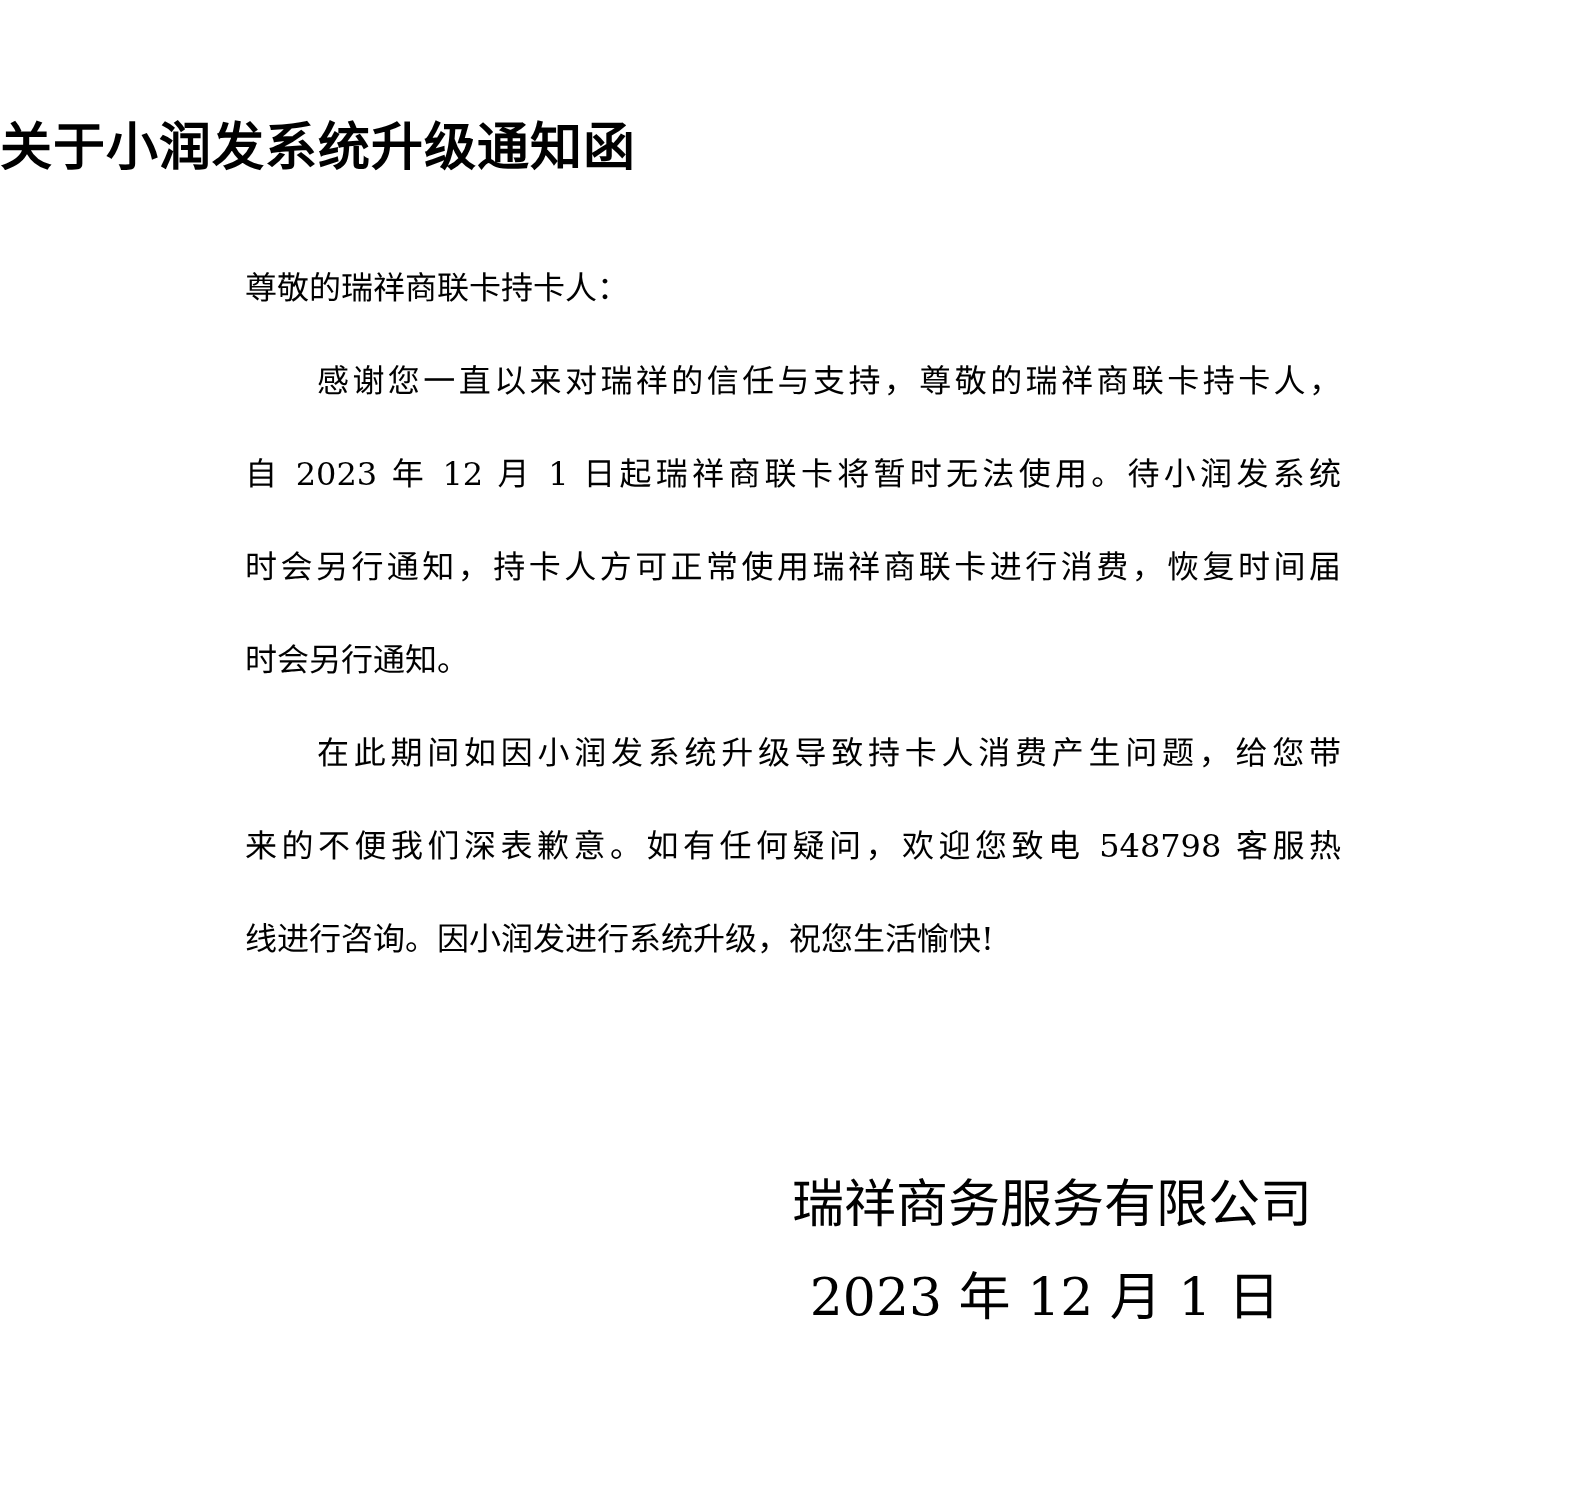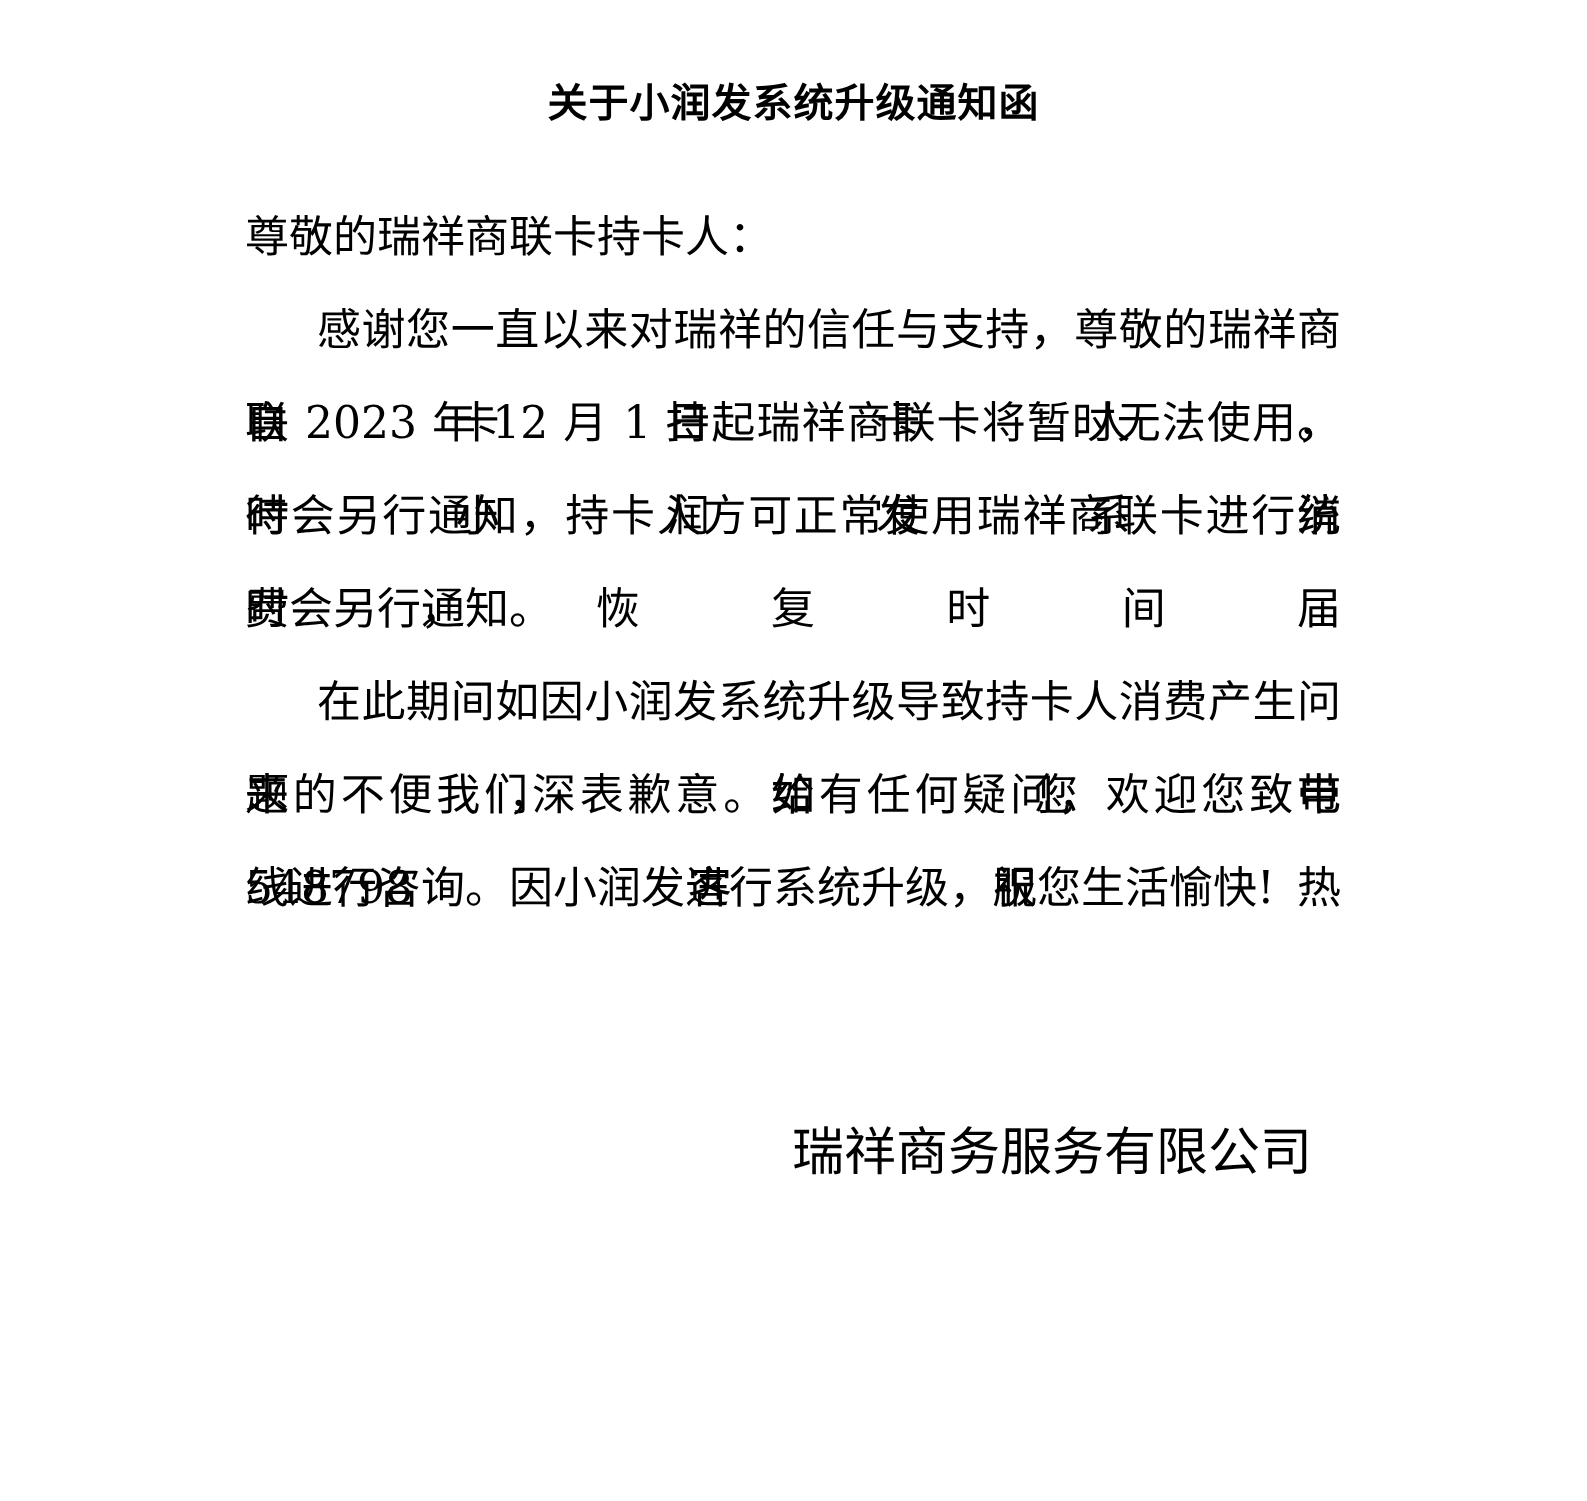--- a/index.html
+++ b/index.html
@@ -11,32 +11,32 @@
       position: relative;
       width: 1587px;
       height: 1501px;
       background: #ffffff;
       color: #000000;
       font-family: "DejaVu Serif", "Liberation Serif", serif;
       overflow: hidden;
     }
     .doc-title {
       margin: 0;
-      padding-top: 76px;
-      text-align: center;
-      font-size: 40px;
+      padding-top: 112px;
+      text-align: left;
+      font-size: 52px;
       font-weight: bold;
       line-height: 1.35;
       letter-spacing: 1px;
     }
     .doc-body {
       margin-top: 60px;
       margin-left: 245px;
       width: 1096px;
-      font-size: 44px;
+      font-size: 32px;
     }
     .line {
       height: 93px;
       line-height: 93px;
       white-space: nowrap;
     }
     .justify {
       white-space: normal;
       text-align: justify;
       text-align-last: justify;
@@ -84,15 +84,16 @@
     <div class="line justify indent">在此期间如因小润发系统升级导致持卡人消费产生问题，给您带</div>
 
     <div class="line justify">来的不便我们深表歉意。如有任何疑问，欢迎您致电 548798 客服热</div>
 
     <div class="line">线进行咨询。因小润发进行系统升级，祝您生活愉快!</div>
 
   </div>
 
   <div class="signature">
     <div class="sig-company">瑞祥商务服务有限公司</div>
+    <div class="sig-date">2023 年 12 月 1 日</div>
   </div>
 
 </div>
 
 </body></html>

